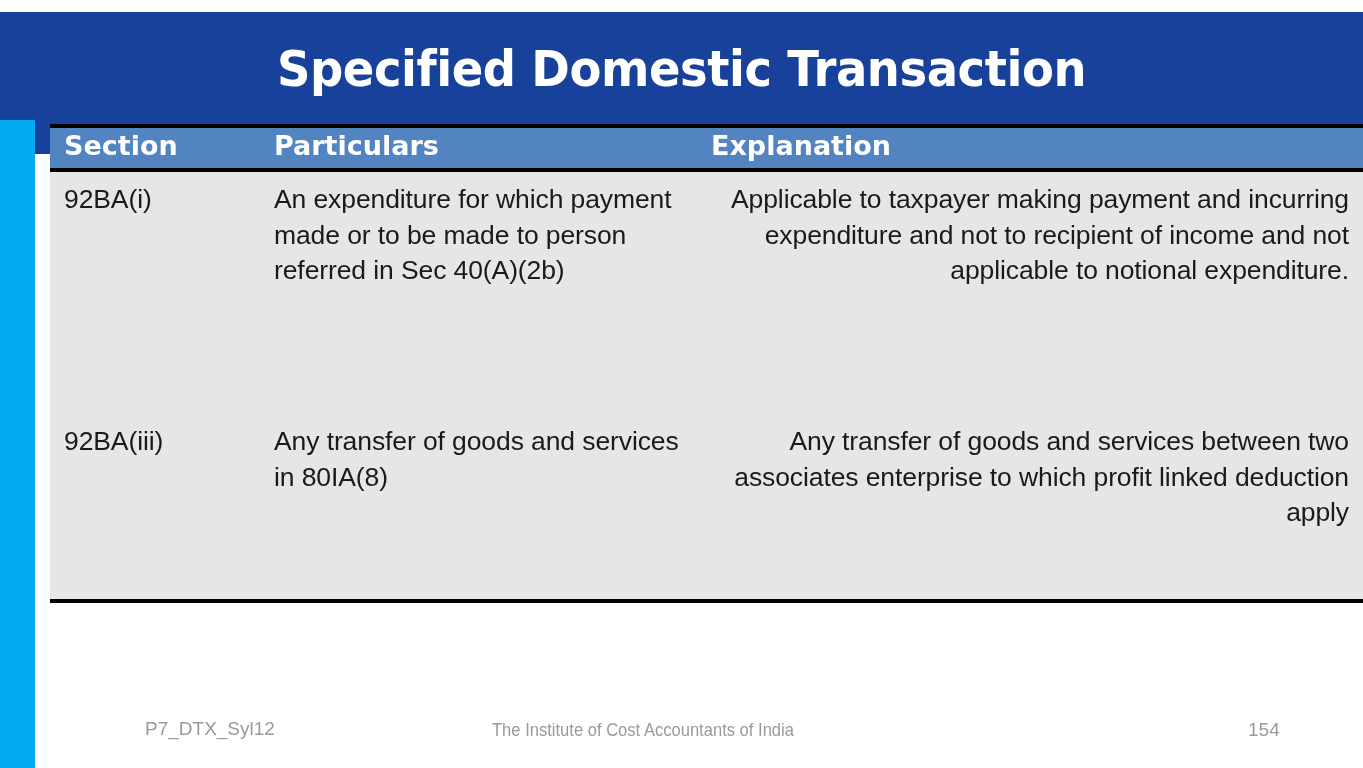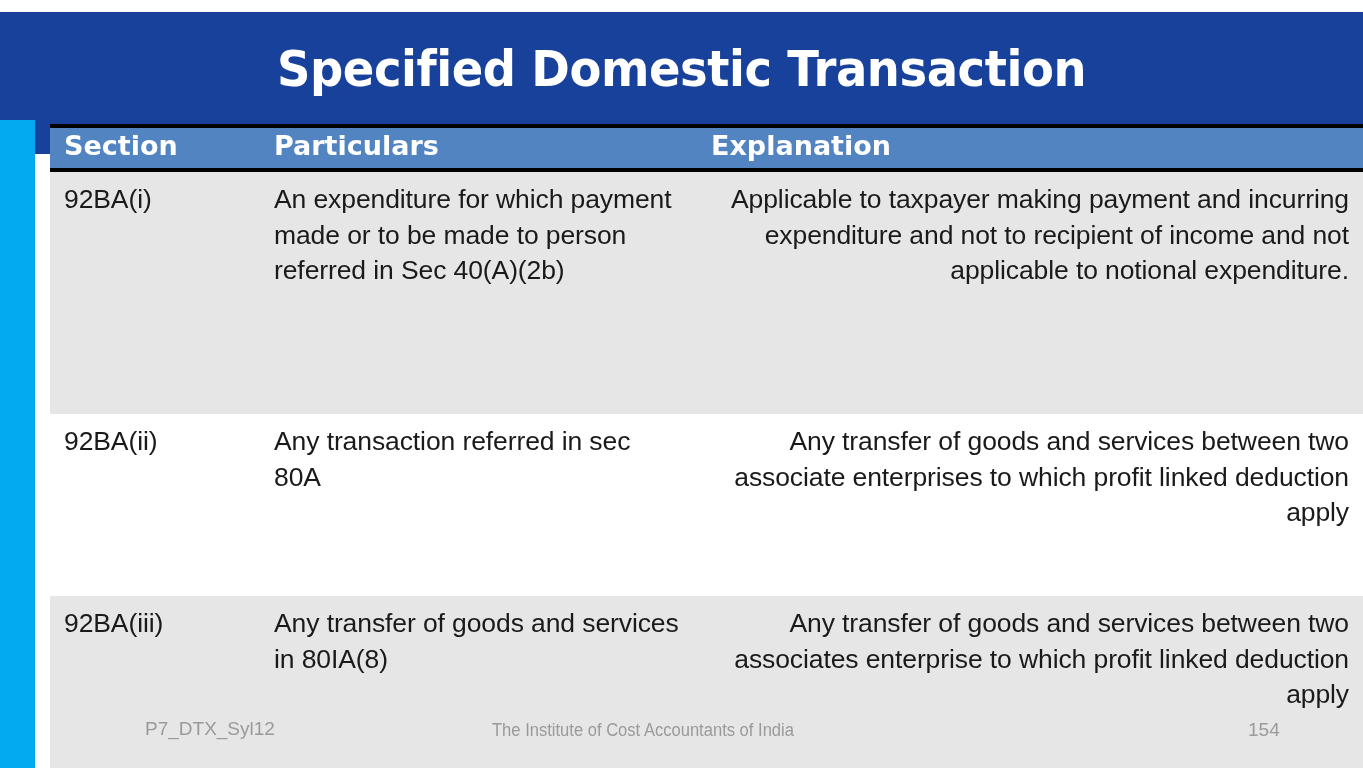--- a/index.html
+++ b/index.html
@@ -158,25 +158,20 @@
         <th>Particulars</th>
         <th>Explanation</th>
       </tr>
     </thead>
     <tbody>
       <tr class="row-shaded row1">
         <td class="cell-section">92BA(i)</td>
         <td class="cell-particulars">An expenditure for which payment made or to be made to person referred in Sec 40(A)(2b)</td>
         <td class="cell-explanation">Applicable to taxpayer making payment and incurring expenditure and not to recipient of income and  not applicable to  notional expenditure.</td>
       </tr>
-      <tr class="row-plain row2">
-        <td class="cell-section">92BA(ii)</td>
-        <td class="cell-particulars">Any transaction referred in sec 80A</td>
-        <td class="cell-explanation">Any transfer of goods and services between two associate enterprises to which profit linked deduction apply</td>
-      </tr>
       <tr class="row-shaded row3 row-last">
         <td class="cell-section">92BA(iii)</td>
         <td class="cell-particulars">Any transfer of goods and services in 80IA(8)</td>
         <td class="cell-explanation">Any transfer of goods and services between two associates enterprise to which profit linked deduction apply</td>
       </tr>
     </tbody>
   </table>
 </div>
 
 <div class="footer">

